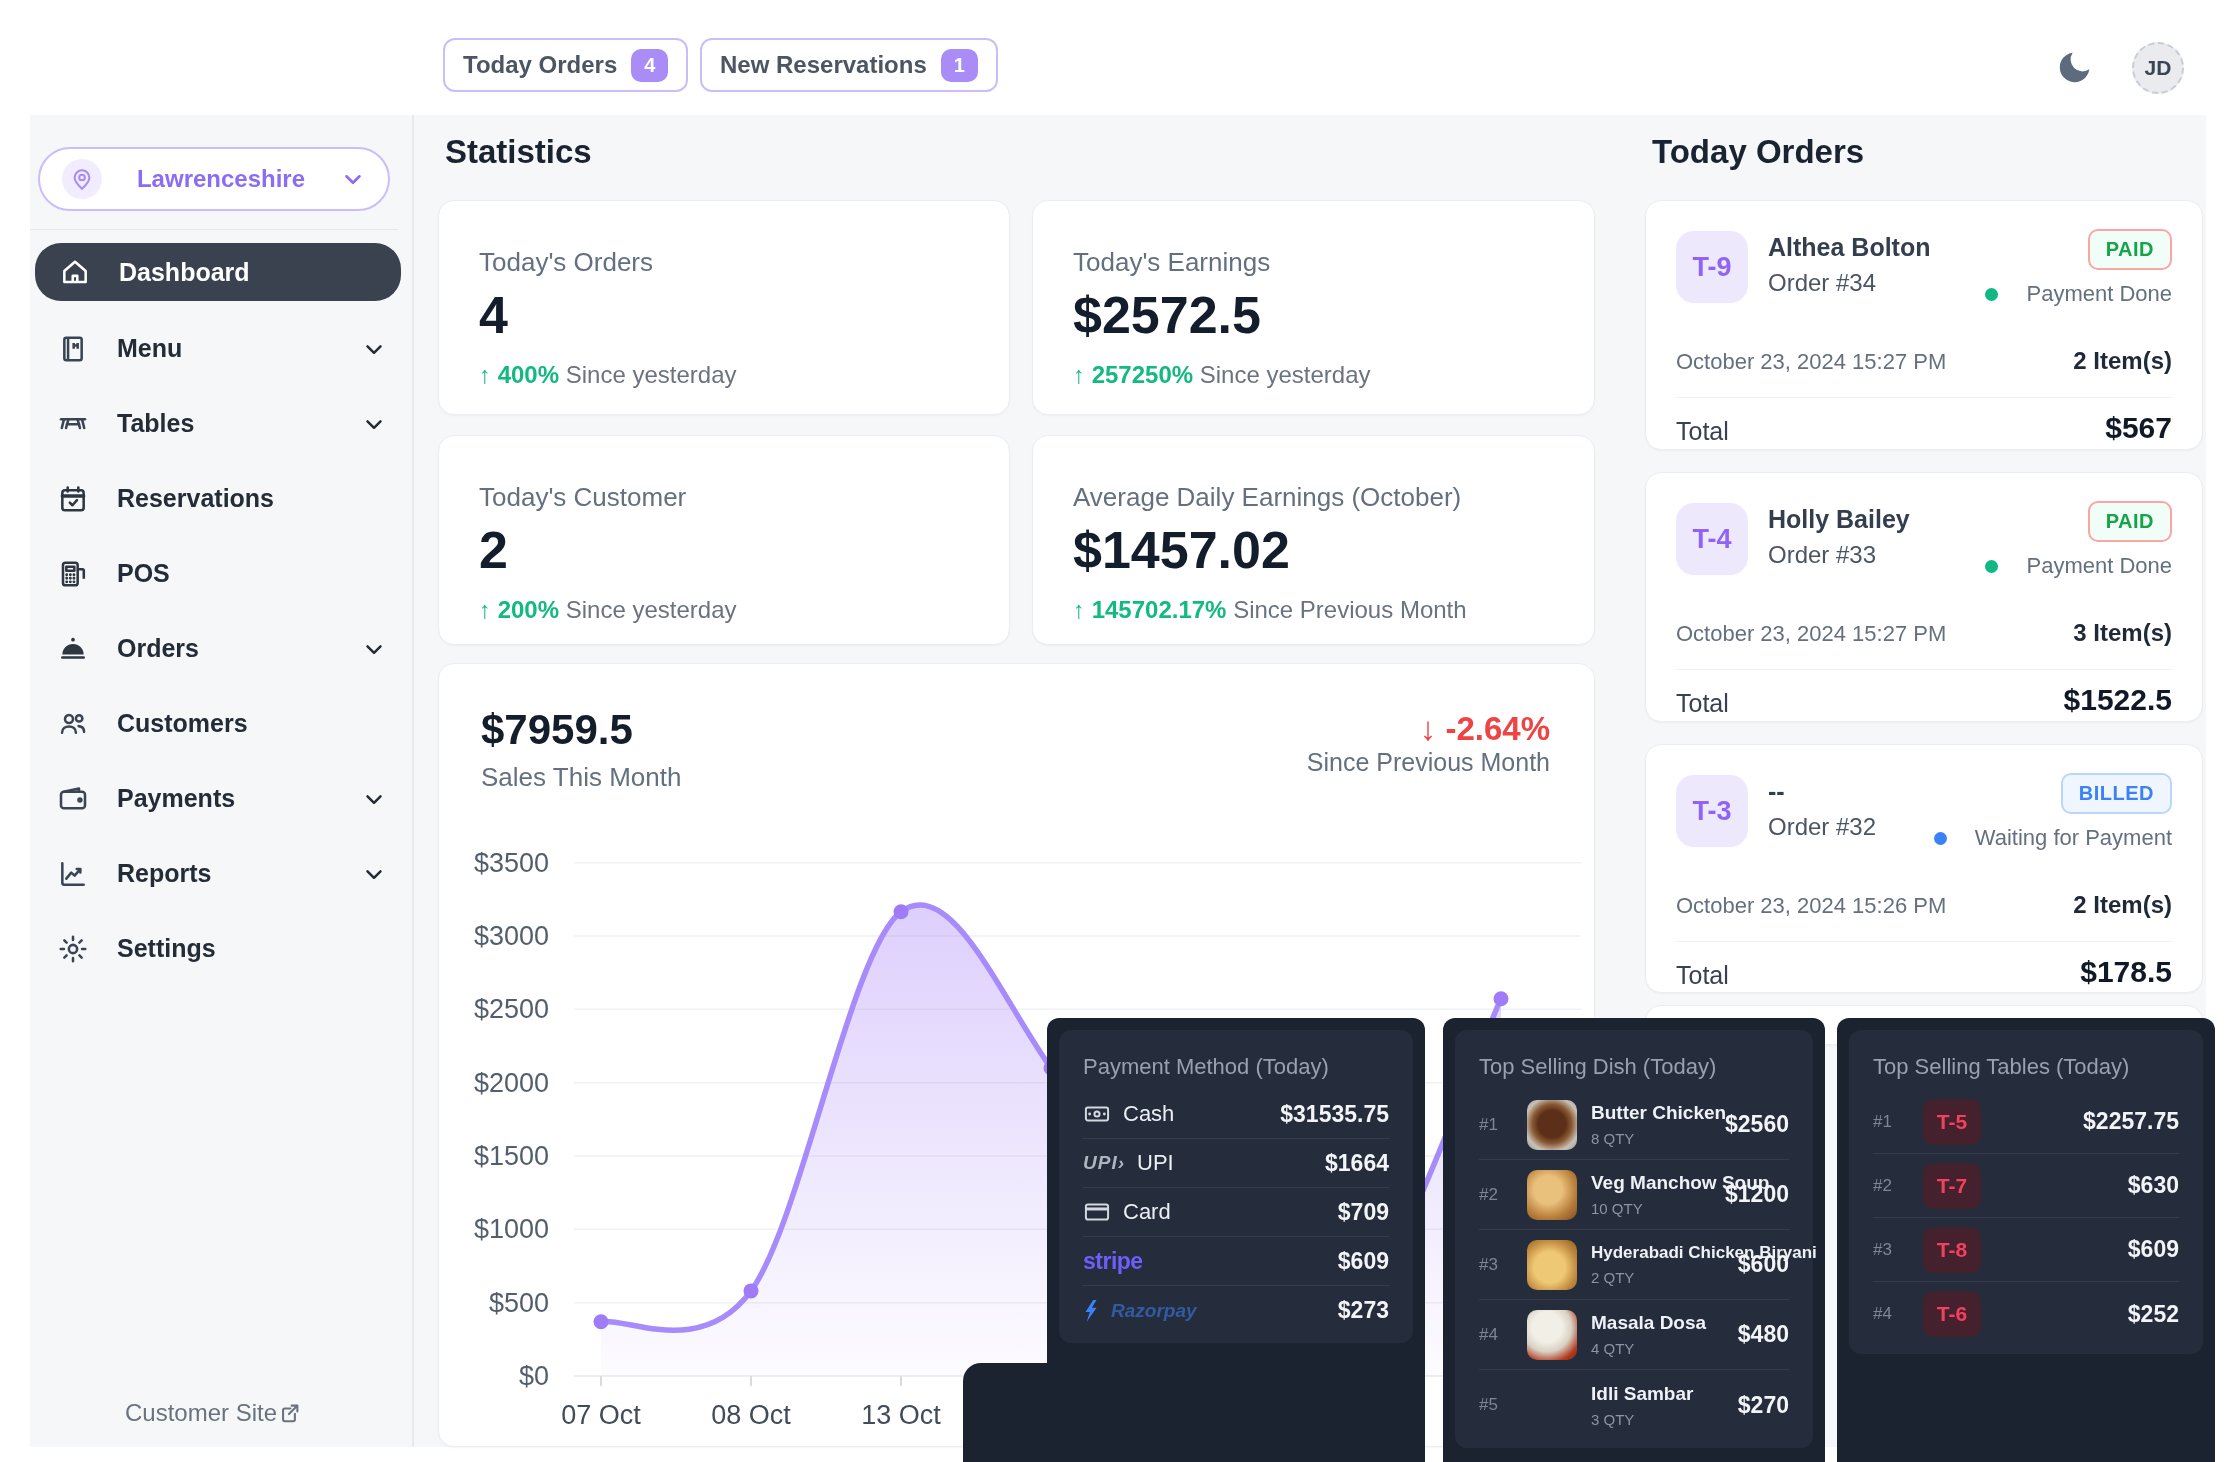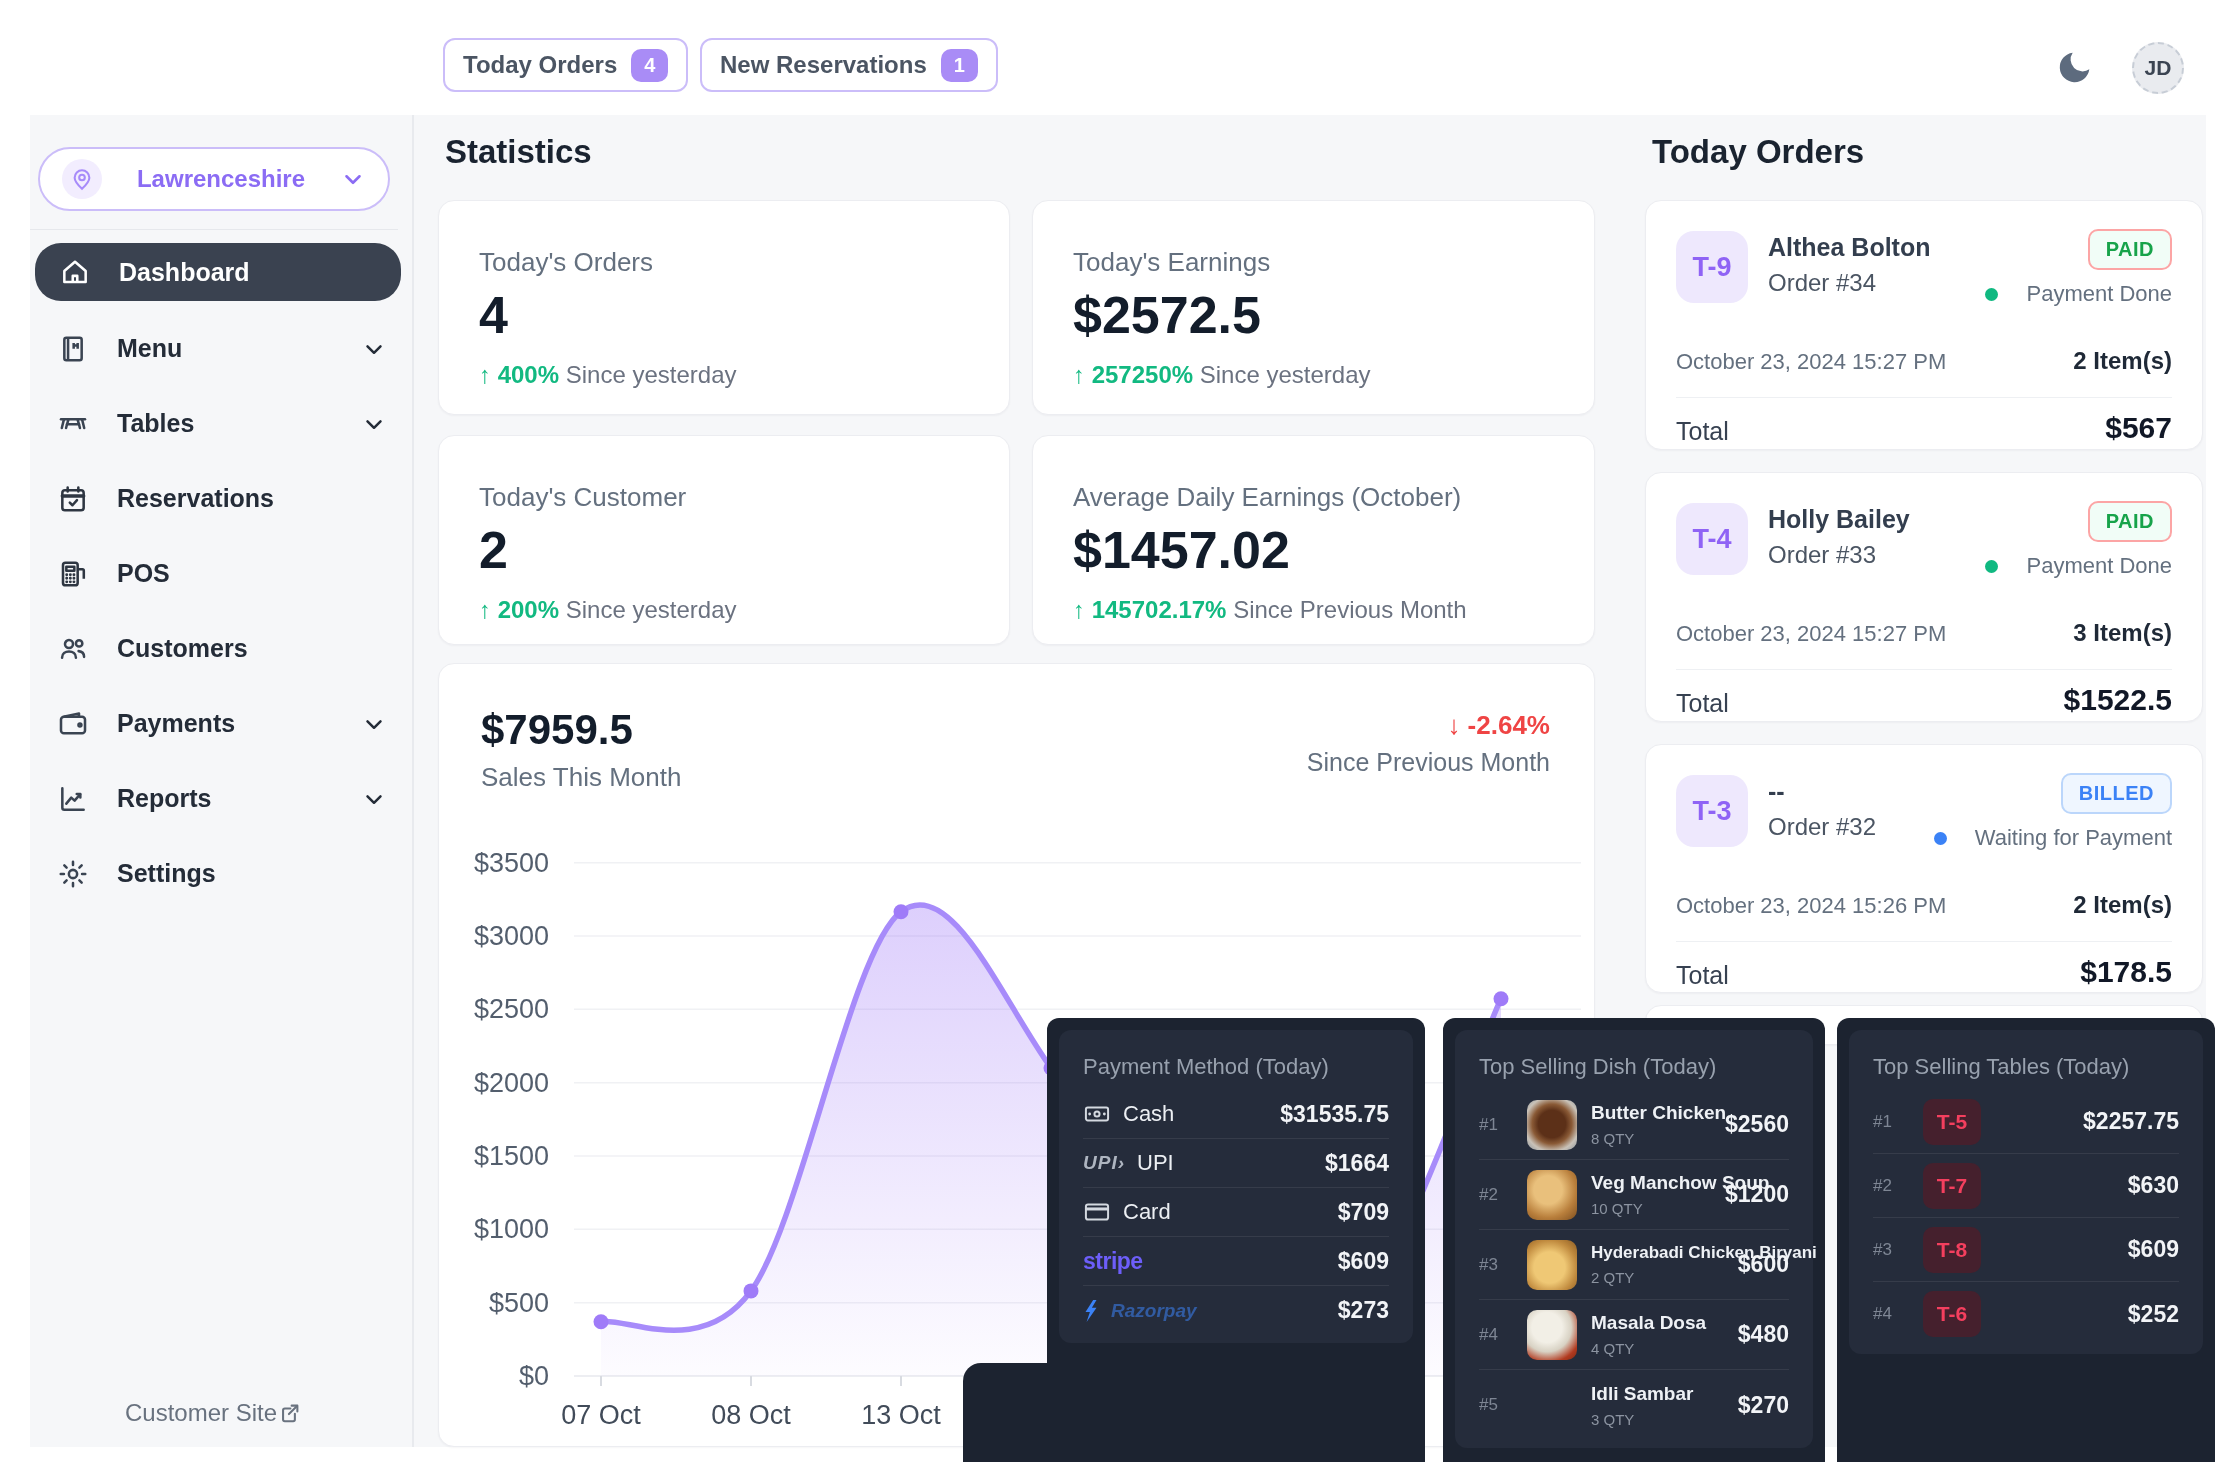--- a/index.html
+++ b/index.html
@@ -46,21 +46,21 @@
 
   .stat-label { position:absolute; left:40px; top:46px; font-size:26px; color:#64707F; }
   .stat-value { position:absolute; left:40px; top:84px; font-size:52px; font-weight:800; color:#131D2B; }
   .stat-delta { position:absolute; left:40px; top:160px; font-size:24px; color:#6B7280; }
   .up { color:#12B981; font-weight:700; }
   .down { color:#EF4444; font-weight:700; }
 
   
   .chart-total { position:absolute; left:42px; top:42px; font-size:42px; font-weight:800; color:#131D2B; }
   .chart-sub { position:absolute; left:42px; top:98px; font-size:26px; color:#64707F; }
-  .chart-delta { position:absolute; right:44px; top:46px; font-size:26px; font-weight:700; color:#EF4444; }
+  .chart-delta { position:absolute; right:44px; top:46px; font-size:33px; font-weight:700; color:#EF4444; }
   .chart-dsub { position:absolute; right:44px; top:84px; font-size:25px; color:#64707F; }
 
   
   .tbadge { position:absolute; left:30px; top:30px; width:72px; height:72px; background:#EEE8FD;
     border-radius:18px; display:flex; align-items:center; justify-content:center;
     color:#8F63F5; font-size:27px; font-weight:700; }
   .o-name { position:absolute; left:122px; top:32px; font-size:25px; font-weight:700; color:#333E4E; }
   .o-num  { position:absolute; left:122px; top:68px; font-size:24px; color:#4B5563; }
   .status-badge { position:absolute; right:30px; top:28px; font-size:20px; font-weight:700;
     letter-spacing:.5px; padding:7px 16px; border-radius:10px; }
@@ -209,20 +209,35 @@
       <div class="nav-item">
         <span class="nicon">
           <svg class="glyph" width="32" height="32" viewBox="0 0 24 24" fill="none" stroke="#2E3642" stroke-width="1.9" stroke-linejoin="round">
               <rect x="4.5" y="3.5" width="11" height="17" rx="1.8"></rect>
               <path d="M7 6.5h6v3H7Z"></path>
               <path d="M7.3 12.5h.01M10 12.5h.01M12.7 12.5h.01M7.3 15.2h.01M10 15.2h.01M12.7 15.2h.01M7.3 17.9h.01M10 17.9h.01M12.7 17.9h.01" stroke-linecap="round" stroke-width="2.2"></path>
               <path d="M15.5 8.5h3.6a1 1 0 0 1 1 1v6"></path>
             </svg>
         </span>
         <span class="nlabel">POS</span>
+      </div>
+      <div class="nav-item">
+        <span class="nicon">
+          <svg class="glyph" width="32" height="32" viewBox="0 0 24 24" fill="#2E3642">
+              <circle cx="12" cy="5" r="1.4"></circle>
+              <path d="M4 16.2a8 8 0 0 1 16 0Z"></path>
+              <rect x="3" y="17.4" width="18" height="2" rx="1"></rect>
+            </svg>
+        </span>
+        <span class="nlabel">Orders</span>
+        <span>
+            <svg class="glyph" width="26" height="26" viewBox="0 0 24 24" fill="none" stroke="#242C38" stroke-width="2.3" stroke-linecap="round" stroke-linejoin="round">
+              <path d="M6 9.5l6 6 6-6"></path>
+            </svg>
+          </span>
       </div>
       <div class="nav-item">
         <span class="nicon">
           <svg class="glyph" width="32" height="32" viewBox="0 0 24 24" fill="none" stroke="#3A4452" stroke-width="1.9" stroke-linecap="round" stroke-linejoin="round">
               <circle cx="9" cy="8.3" r="3"></circle>
               <path d="M3.8 18.5c0-3 2.4-4.6 5.2-4.6s5.2 1.6 5.2 4.6"></path>
               <circle cx="16.6" cy="7.8" r="2.4"></circle>
               <path d="M16.2 13.6c2.4.2 4.1 1.7 4.1 4.3"></path>
             </svg>
         </span>

